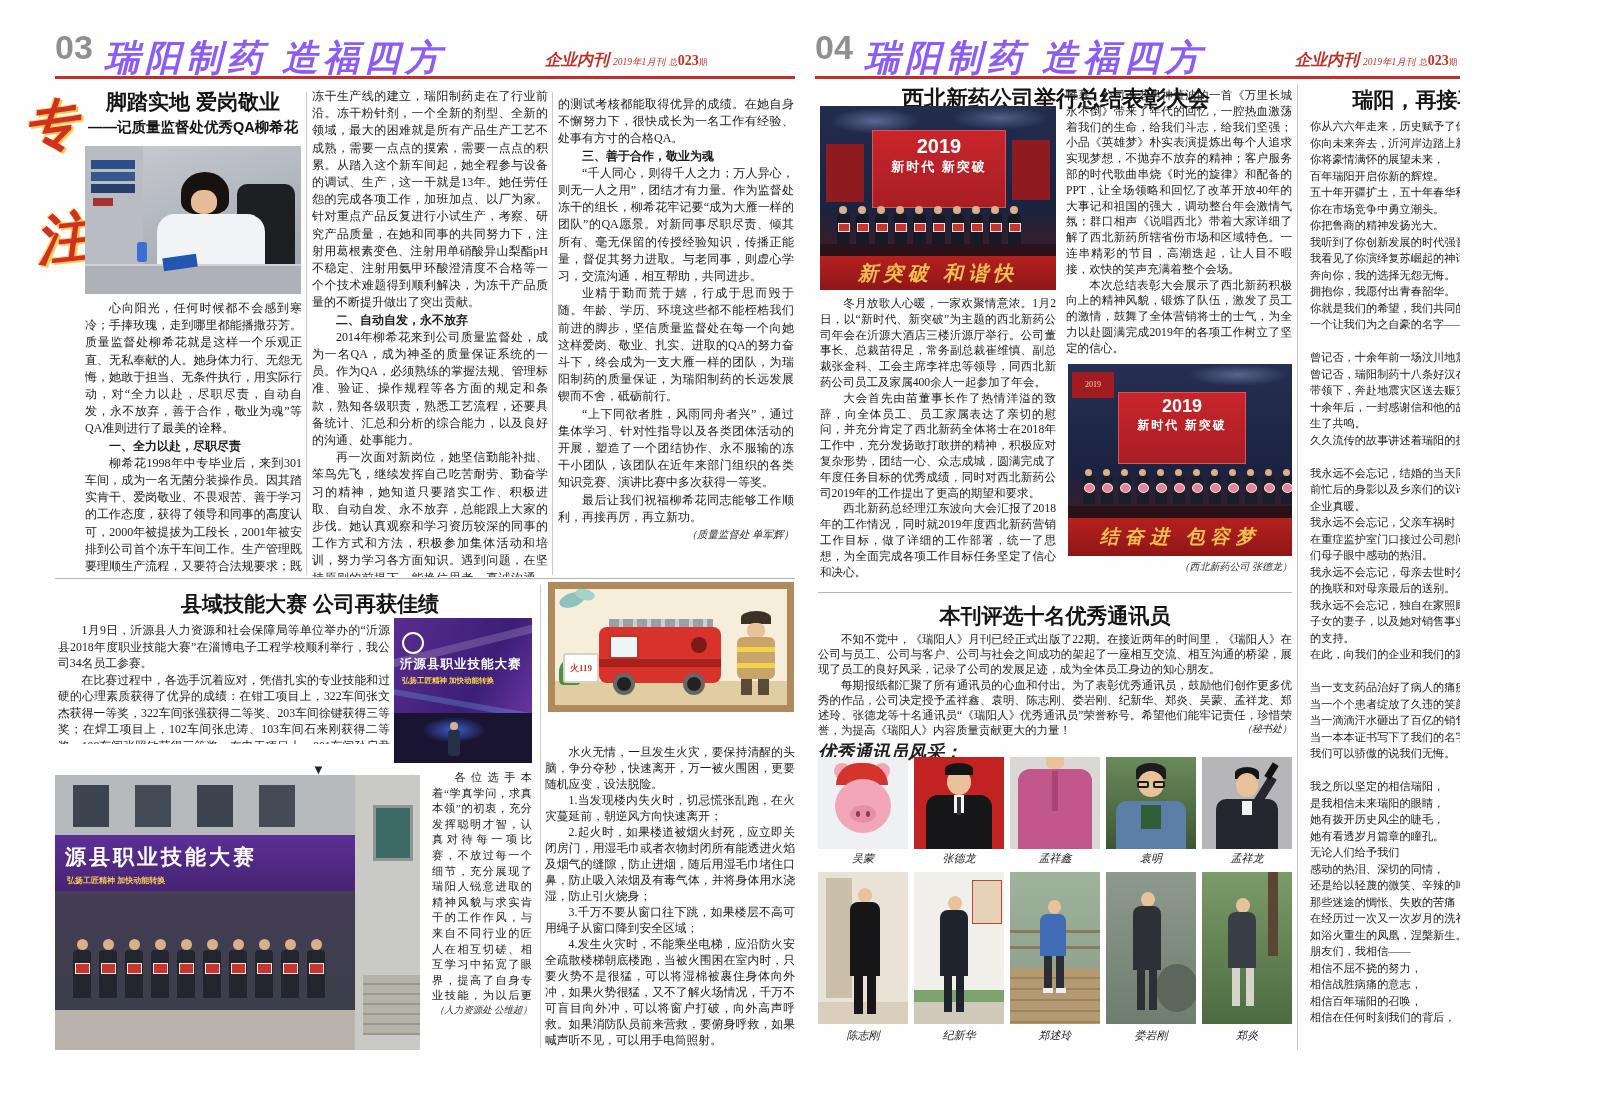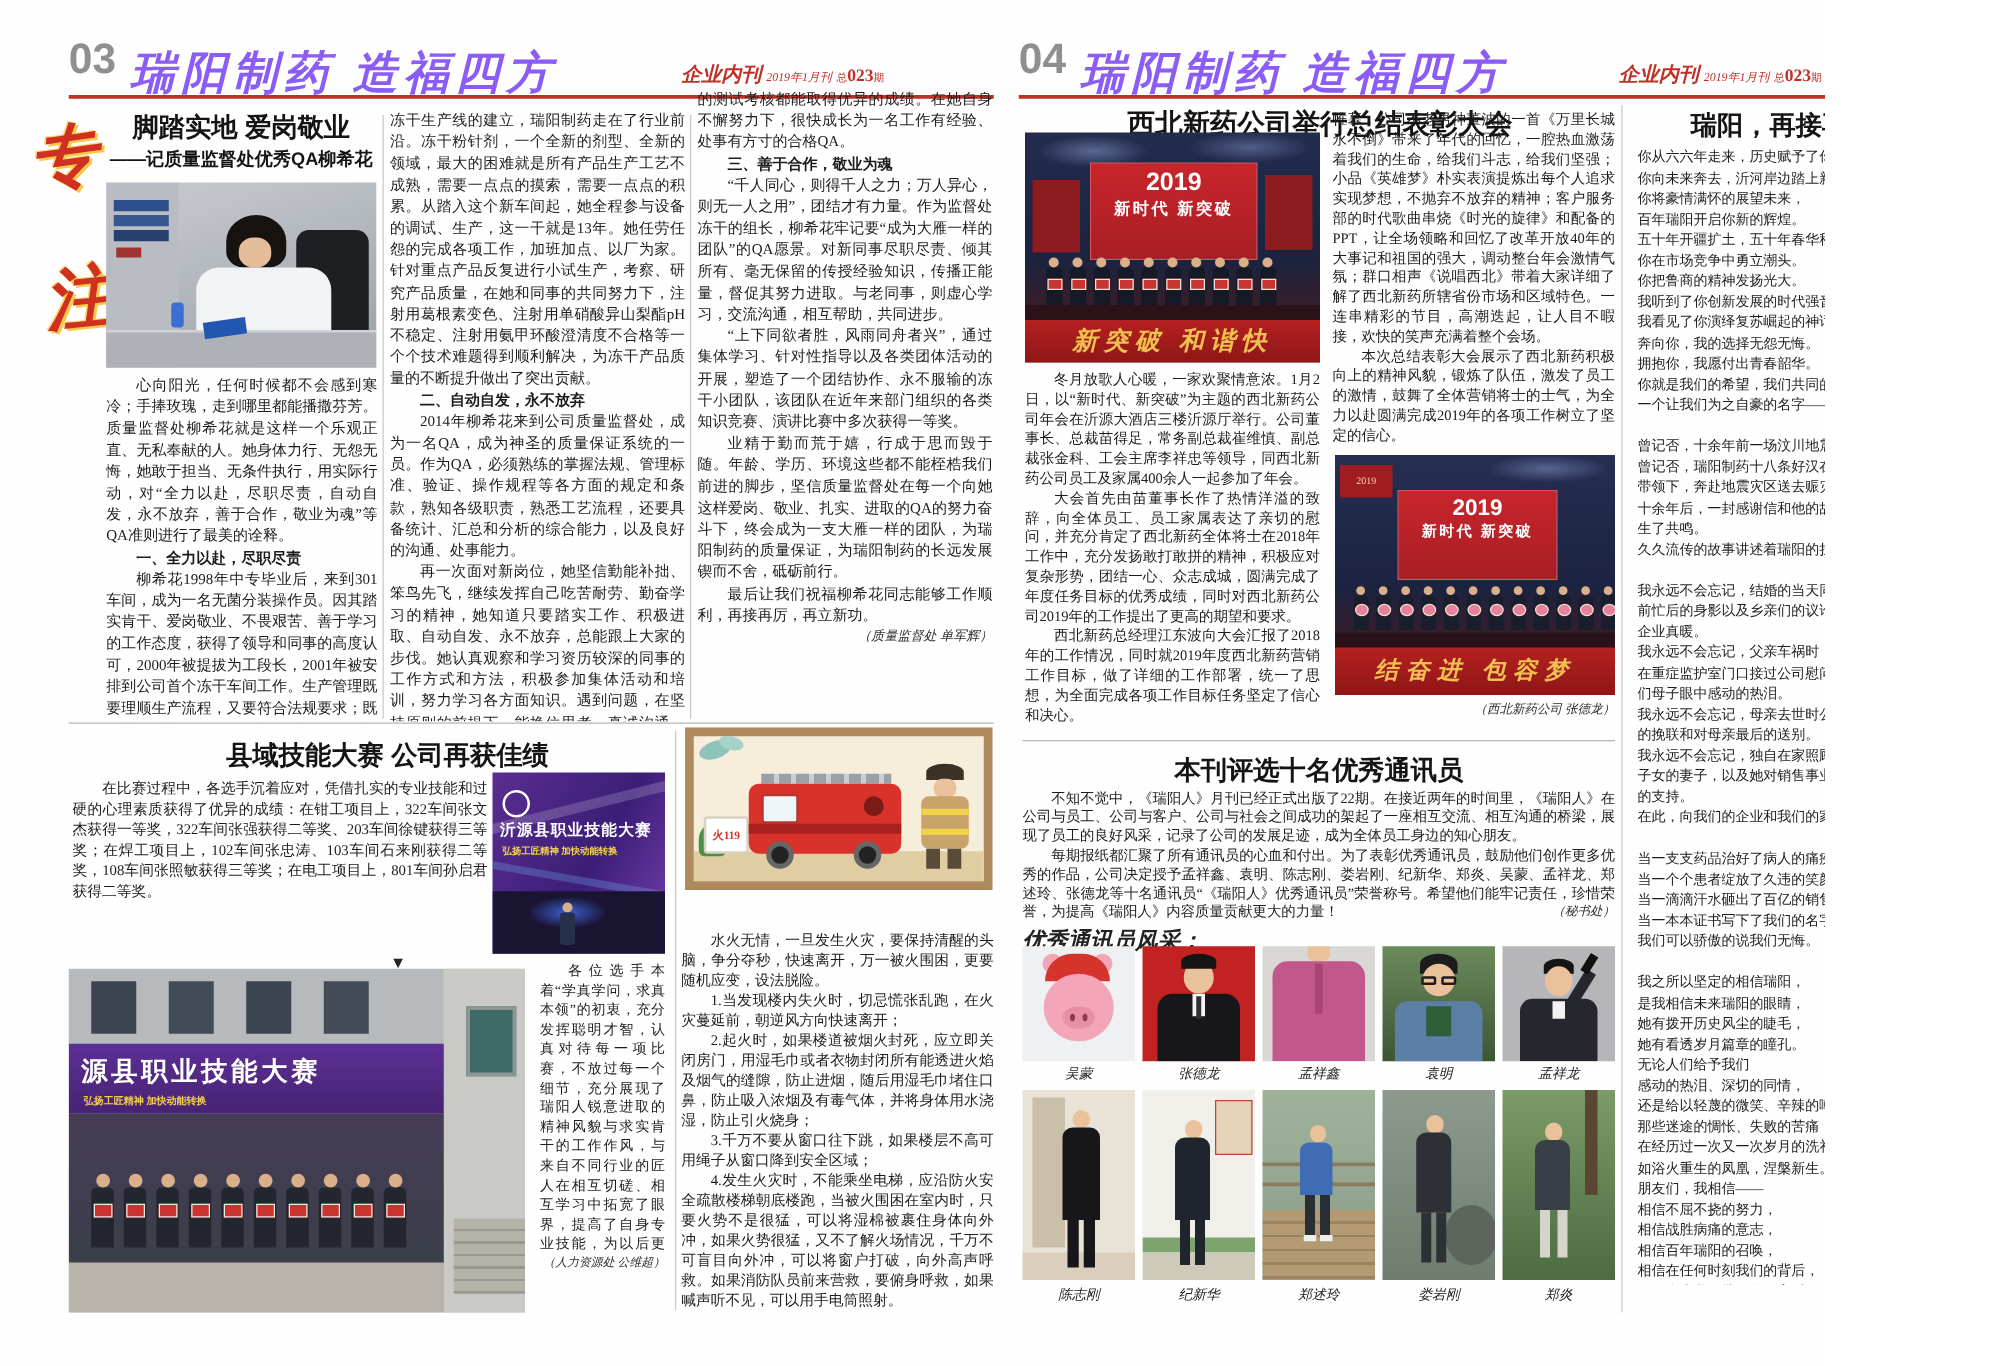--- a/index.html
+++ b/index.html
@@ -88,34 +88,35 @@
     <p class="ind">柳希花1998年中专毕业后，来到301车间，成为一名无菌分装操作员。因其踏实肯干、爱岗敬业、不畏艰苦、善于学习的工作态度，获得了领导和同事的高度认可，2000年被提拔为工段长，2001年被安排到公司首个冻干车间工作。生产管理既要理顺生产流程，又要符合法规要求；既要节约成本，还要保证产品质量；既要加强人员管理，还要提高人员的质量意识和工作积极性。</p>
   </div>
   <div class="abs vrule" style="left:306px;top:92px;height:483px;"></div>
   <div class="abs body-col" style="left:312px;top:88px;width:236px;height:489px;">
     <p>冻干生产线的建立，瑞阳制药走在了行业前沿。冻干粉针剂，一个全新的剂型、全新的领域，最大的困难就是所有产品生产工艺不成熟，需要一点点的摸索，需要一点点的积累。从踏入这个新车间起，她全程参与设备的调试、生产，这一干就是13年。她任劳任怨的完成各项工作，加班加点、以厂为家。针对重点产品反复进行小试生产，考察、研究产品质量，在她和同事的共同努力下，注射用葛根素变色、注射用单硝酸异山梨酯pH不稳定、注射用氨甲环酸澄清度不合格等一个个技术难题得到顺利解决，为冻干产品质量的不断提升做出了突出贡献。</p>
     <p class="subhead">二、自动自发，永不放弃</p>
     <p class="ind">2014年柳希花来到公司质量监督处，成为一名QA，成为神圣的质量保证系统的一员。作为QA，必须熟练的掌握法规、管理标准、验证、操作规程等各方面的规定和条款，熟知各级职责，熟悉工艺流程，还要具备统计、汇总和分析的综合能力，以及良好的沟通、处事能力。</p>
     <p class="ind">再一次面对新岗位，她坚信勤能补拙、笨鸟先飞，继续发挥自己吃苦耐劳、勤奋学习的精神，她知道只要踏实工作、积极进取、自动自发、永不放弃，总能跟上大家的步伐。她认真观察和学习资历较深的同事的工作方式和方法，积极参加集体活动和培训，努力学习各方面知识。遇到问题，在坚持原则的前提下，能换位思考、真诚沟通，努力探索解决方法。克服各种困难，不断提高自己的质量意识与基本业务技能，每次</p>
   </div>
   <div class="abs vrule" style="left:552px;top:92px;height:483px;"></div>
-  <div class="abs body-col" style="left:558px;top:71px;width:236px;height:489px;">
+  <div class="abs body-col" style="left:558px;top:96px;width:236px;height:489px;">
     <p>的测试考核都能取得优异的成绩。在她自身不懈努力下，很快成长为一名工作有经验、处事有方寸的合格QA。</p>
     <p class="subhead">三、善于合作，敬业为魂</p>
     <p class="ind">“千人同心，则得千人之力；万人异心，则无一人之用”，团结才有力量。作为监督处冻干的组长，柳希花牢记要“成为大雁一样的团队”的QA愿景。对新同事尽职尽责、倾其所有、毫无保留的传授经验知识，传播正能量，督促其努力进取。与老同事，则虚心学习，交流沟通，相互帮助，共同进步。</p>
+    <p class="ind">业精于勤而荒于嬉，行成于思而毁于随。年龄、学历、环境这些都不能桎梏我们前进的脚步，坚信质量监督处在每一个向她这样爱岗、敬业、扎实、进取的QA的努力奋斗下，终会成为一支大雁一样的团队，为瑞阳制药的质量保证，为瑞阳制药的长远发展锲而不舍，砥砺前行。</p>
     <p class="ind">“上下同欲者胜，风雨同舟者兴”，通过集体学习、针对性指导以及各类团体活动的开展，塑造了一个团结协作、永不服输的冻干小团队，该团队在近年来部门组织的各类知识竞赛、演讲比赛中多次获得一等奖。</p>
-    <p class="ind">业精于勤而荒于嬉，行成于思而毁于随。年龄、学历、环境这些都不能桎梏我们前进的脚步，坚信质量监督处在每一个向她这样爱岗、敬业、扎实、进取的QA的努力奋斗下，终会成为一支大雁一样的团队，为瑞阳制药的质量保证，为瑞阳制药的长远发展锲而不舍，砥砺前行。</p>
     <p class="ind">最后让我们祝福柳希花同志能够工作顺利，再接再厉，再立新功。</p>
     <p class="byline">（质量监督处  单军辉）</p>
   </div>
 
   <div class="abs hrule" style="left:55px;top:578px;width:740px;"></div>
 
   <div class="abs a-title" style="left:110px;top:590px;width:400px;font-size:21px;">县域技能大赛  公司再获佳绩</div>
   <div class="abs body-col" style="left:58px;top:622px;width:332px;height:122px;font-size:11.8px;line-height:16.5px;">
+    <p class="ind">1月9日，沂源县人力资源和社会保障局等单位举办的“沂源县2018年度职业技能大赛”在淄博电子工程学校顺利举行，我公司34名员工参赛。</p>
     <p class="ind">在比赛过程中，各选手沉着应对，凭借扎实的专业技能和过硬的心理素质获得了优异的成绩：在钳工项目上，322车间张文杰获得一等奖，322车间张强获得二等奖、203车间徐键获得三等奖；在焊工项目上，102车间张忠涛、103车间石来刚获得二等奖，108车间张照敏获得三等奖；在电工项目上，801车间孙启君获得二等奖。</p>
   </div>
 
   <div class="abs" style="left:394px;top:618px;width:138px;height:145px;background:linear-gradient(120deg,#5b2d8f,#3b1e78 55%,#7a3fae);overflow:hidden;">
     <div class="abs" style="left:-10px;top:20px;width:190px;height:8px;background:rgba(255,255,255,.18);transform:rotate(-14deg);"></div>
     <div class="abs" style="left:-10px;top:86px;width:190px;height:6px;background:rgba(120,200,255,.25);transform:rotate(10deg);"></div>
     <div class="abs" style="left:8px;top:14px;width:18px;height:18px;border:2px solid #fff;border-radius:50%;"></div>
     <div class="abs sans" style="left:6px;top:38px;width:128px;color:#fff;font-weight:bold;font-size:12.5px;letter-spacing:1px;">沂源县职业技能大赛</div>
     <div class="abs sans" style="left:8px;top:58px;width:128px;color:#f6d44a;font-weight:bold;font-size:7.5px;">弘扬工匠精神  加快动能转换</div>
     <div class="abs" style="left:0;top:95px;width:138px;height:50px;background:#1a1433;"></div>

